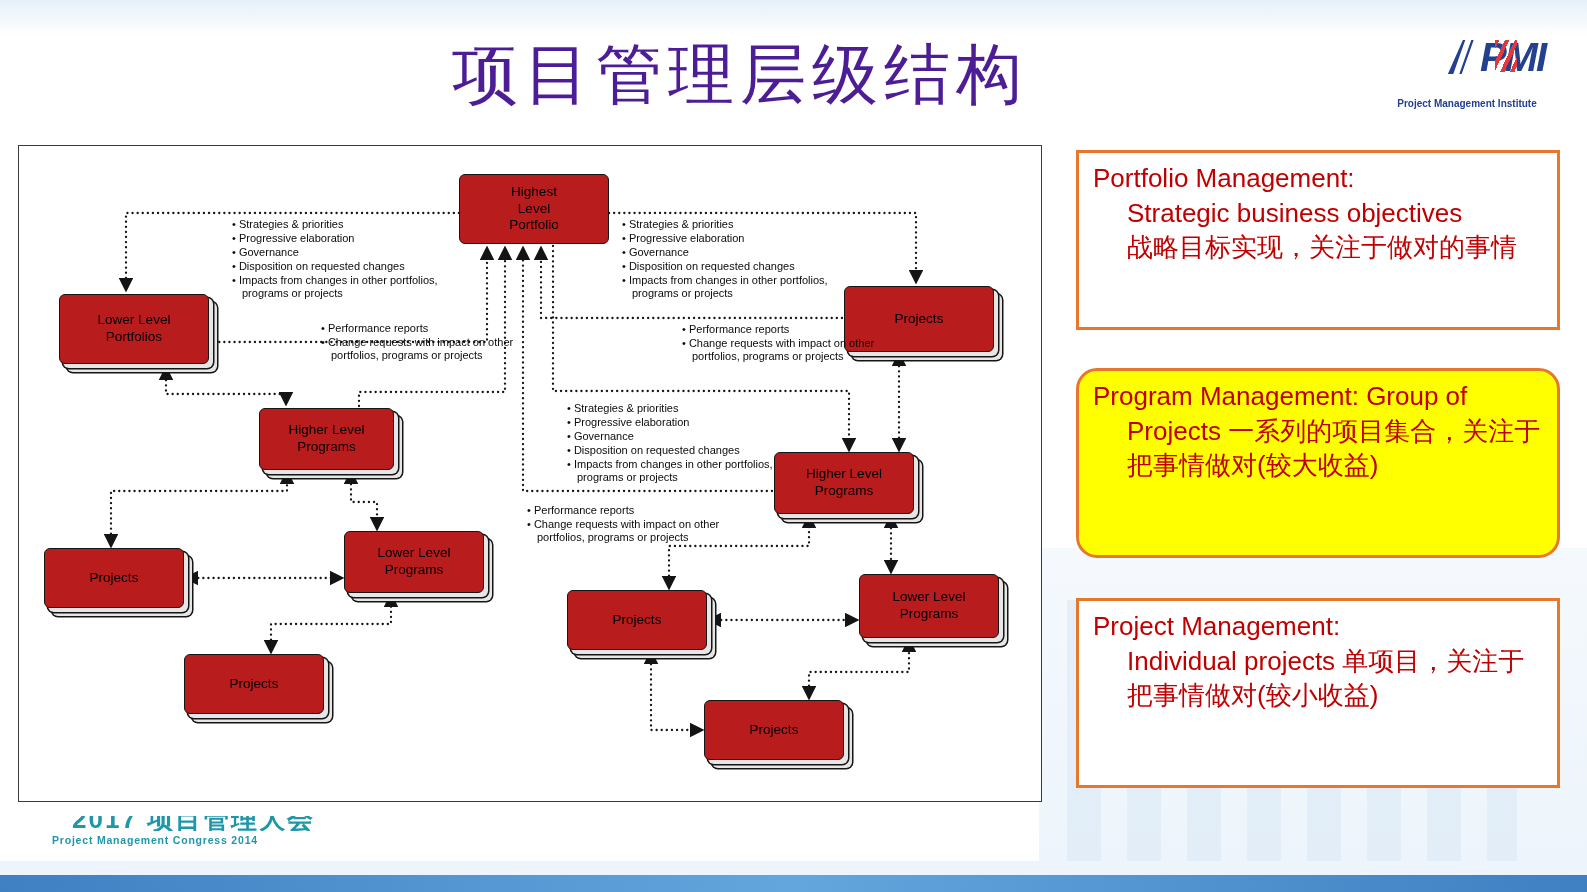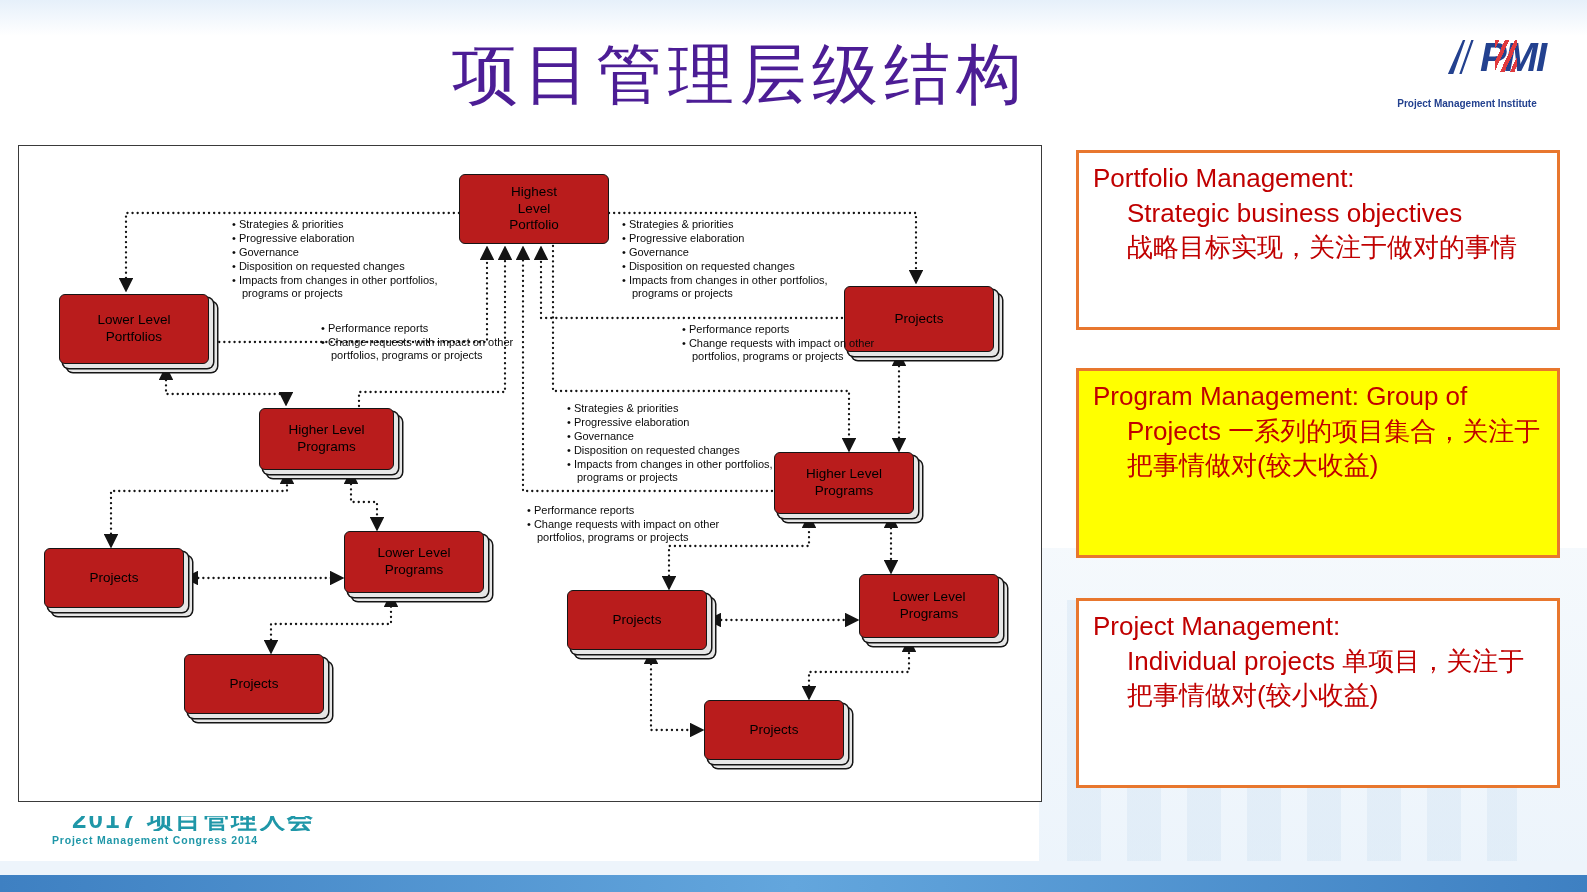--- a/index.html
+++ b/index.html
@@ -41,21 +41,21 @@
     font-weight:normal;font-size:13.5px;line-height:1.25;text-align:center;
     white-space:pre-line;z-index:2;box-sizing:border-box;}
   .stack{box-shadow:4px 4px 0 0 #e6e6e6,4px 4px 0 1.5px #151515,8px 8px 0 0 #e6e6e6,8px 8px 0 1.5px #151515;}
   .bullets{position:absolute;z-index:3;font-size:11px;line-height:1.18;color:#0a0a0a;}
   .b-item{padding-left:10px;text-indent:-10px;margin-bottom:1px;}
   .b-item::before{content:"• ";}
 
   
   .note{position:absolute;left:1076px;width:484px;border:3px solid #e8772e;background:#fff;
     color:#c00000;padding:8px 14px;box-sizing:border-box;font-size:26px;line-height:1.33;z-index:2;}
-  .note--highlight{background:#ffff00;}
+  .note--highlight{background:#ffff00;border-radius:21px;}
   .note-text{margin:0;padding-left:34px;text-indent:-34px;white-space:pre-line;}
   .note-1{top:150px;min-height:180px;}
   .note-2{top:368px;min-height:190px;}
   .note-3{top:598px;min-height:190px;}
 
   
   .congress{position:absolute;left:52px;top:816px;z-index:2;}
   .congress-crop{height:15px;overflow:hidden;margin-left:20px;}
   .congress-line1{font-size:26px;font-weight:bold;color:#1f97a8;letter-spacing:2px;transform:translateY(-14px);display:block;}
   .congress-line2{font-size:10.5px;font-weight:bold;color:#1f97a8;letter-spacing:0.8px;margin-top:3px;}

